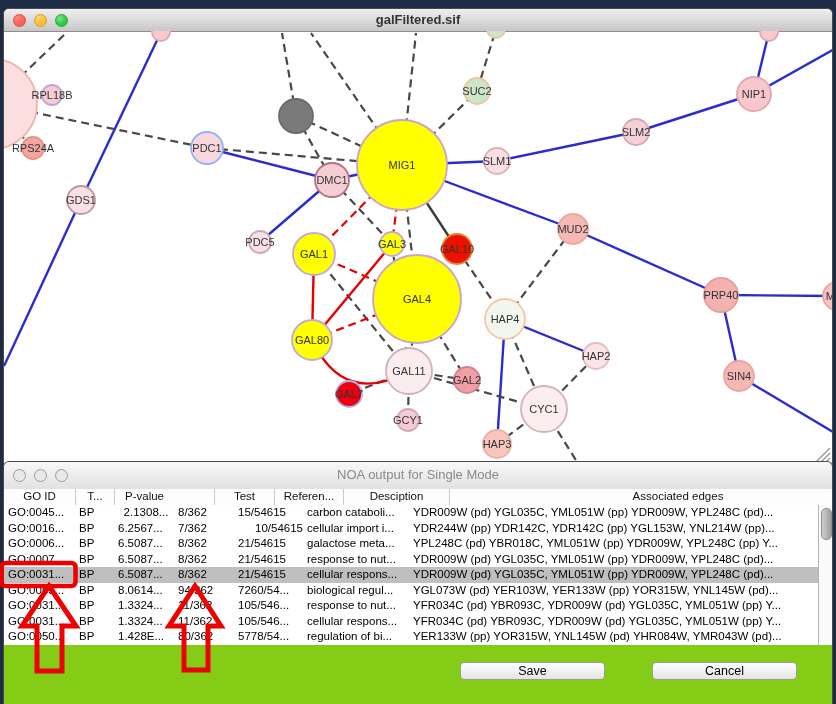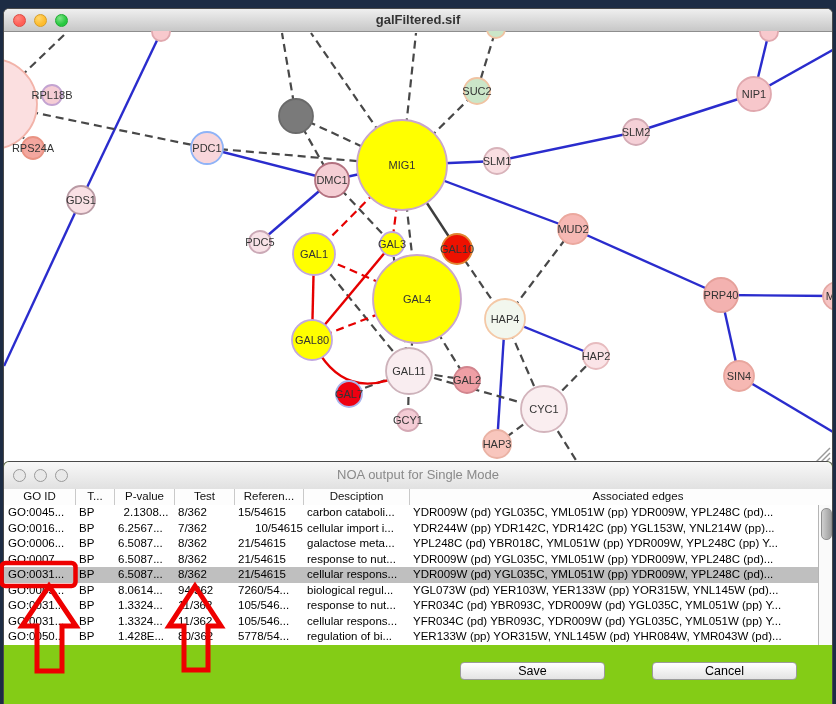--- a/index.html
+++ b/index.html
@@ -211,21 +211,21 @@
       <div class="light off"></div>
       <div class="light off"></div>
       <div class="light off"></div>
     </div>
     <div class="title">NOA output for Single Mode</div>
   </div>
   <div id="noa-header">
       <div class="hcell" style="width: 71px;">GO ID</div>
       <div class="hcell" style="width: 39px;">T...</div>
       <div class="hcell" style="width: 60px;">P-value</div>
-      <div class="hcell" style="width: 60px;">Test</div>
+      <div class="hcell" style="width: 60px; margin-left: 40px;">Test</div>
       <div class="hcell" style="width: 69px;">Referen...</div>
       <div class="hcell" style="width: 106px;">Desciption</div>
       <div class="hcell" style="width: 409px; padding-left: 48px;">Associated edges</div>
     </div>
   <div id="noa-rows">
       <div class="trow">
         <div class="tcell" style="width: 71px;">GO:0045...</div>
         <div class="tcell" style="width: 39px;">BP</div>
         <div class="tcell" style="width: 60px; text-align: center;">2.1308...</div>
         <div class="tcell" style="width: 60px;">8/362</div>

